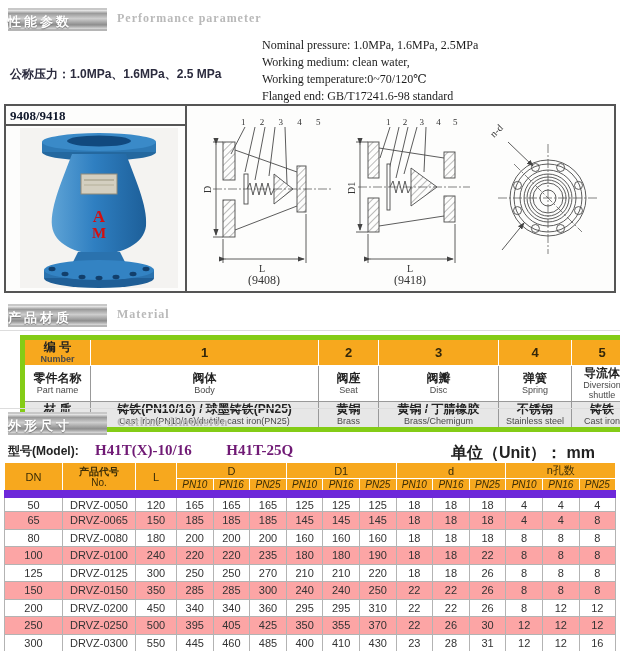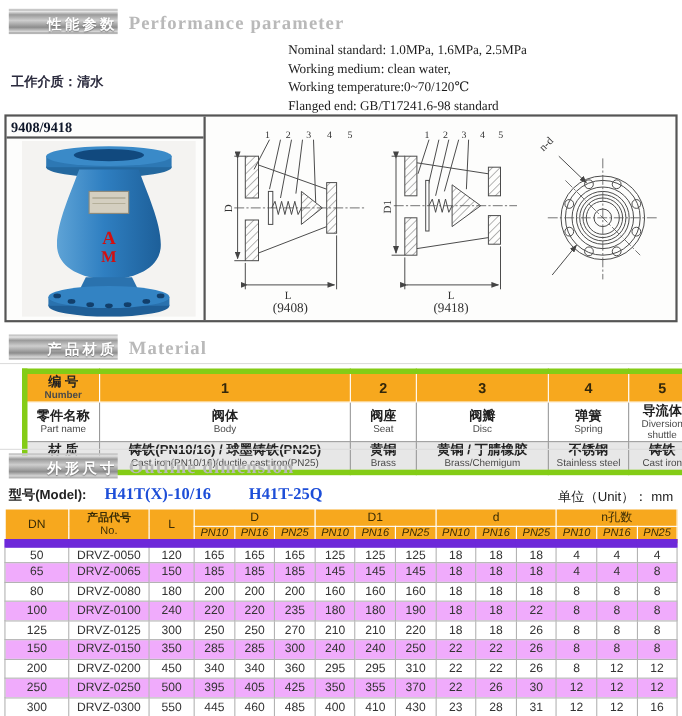--- a/index.html
+++ b/index.html
@@ -1,27 +1,27 @@
 <!DOCTYPE html>
 <html><head>
 <meta charset="utf-8">
 <style>
   * { margin:0; padding:0; box-sizing:border-box; }
   html,body { background:#fff; }
   #page { position:relative; width:620px; height:651px; background:#fff; overflow:hidden;
           font-family:"Liberation Sans","DejaVu Sans",sans-serif; color:#222; }
 
   
-  .badge { position:absolute; left:8px; width:99px; height:23px; text-align:right;
+  .badge { position:absolute; left:8px; width:99px; height:23px; text-align:left;
            line-height:23px; font-size:13px; font-weight:bold; color:#fff; letter-spacing:3px;
            background:linear-gradient(180deg,#efefef 0%,#9a9a9a 18%,#cecece 45%,#8d8d8d 78%,#dcdcdc 100%);
            border-top:2px solid #c8c8c8; border-bottom:2px solid #b5b5b5;
            text-shadow:0 1px 1px rgba(90,90,90,.7); }
   .badge-en { position:absolute; left:117px; font-family:"Liberation Serif","DejaVu Serif",serif;
-              font-weight:bold; font-size:17px; color:#b9b9b9; letter-spacing:1px; }
+              font-weight:bold; font-size:12px; color:#b9b9b9; letter-spacing:1px; }
 
   .sep { position:absolute; left:0; width:620px; height:1px; background:#ddd; }
 
   
   #spec-cn { position:absolute; left:10px; top:36px; font-size:12px; font-weight:bold;
              color:#2b2b3e; line-height:15.5px; white-space:pre; }
   #spec-en { position:absolute; left:262px; top:37px; font-family:"Liberation Serif","DejaVu Serif",serif;
              font-size:12px; color:#1c1c1c; line-height:17px; }
 
   
@@ -40,52 +40,53 @@
   #material-table tr.num-row td { background:#F7A81E; border-color:#fff; font-weight:bold;
                                   font-size:13px; color:#33270a; height:22px; }
   #material-table tr.part-row td { background:#fff; height:26px; }
   #material-table tr.mat-row td { background:#e7e7e7; height:27px;margin-left:44px; }
   .cell-cn { font-size:12px; font-weight:bold; color:#222; line-height:13px; }
   .cell-en { font-size:9px; color:#4a4a4a; line-height:10px; }
 
   #model-line { position:absolute; left:8px; top:441px; width:604px; height:20px; }
   #model-label { font-size:12px; font-weight:bold; color:#222; }
   .model-name { font-family:"Liberation Serif","DejaVu Serif",serif; font-weight:bold;
-                font-size:15px; color:#1d4ed8; margin-left:12px; }
-  #unit-label { position:absolute; right:0; top:2px; font-size:12px; font-weight:normal; color:#222; }
+                font-size:15px; color:#701a75; margin-left:12px; }
+  #unit-label { position:absolute; right:17px; top:2px; font-size:16px; font-weight:bold; color:#222; }
 
   #dim-table { position:absolute; left:4px; top:462px; width:612px; border:1px solid #8a8a8a; }
   #dim-table thead td { background:#F7A81E; border:1px solid #fff; text-align:center;
                         color:#3a2c06; font-size:10px; vertical-align:middle; }
   #dim-table thead tr.h1 td { height:15px; font-size:11px; }
   #dim-table thead tr.h2 td { height:15px;font-style:italic; }
   #dim-table thead { border-bottom:8px solid #6d28d9; }
   #dim-table tbody td { border:1px solid #b3b3b3; text-align:center; font-size:11px;
                         color:#333; height:17.5px; background:#fff; }
-  #dim-table tbody tr.alt td { background:#f0abfc; }
+  #dim-table tbody tr.alt td { background:#fca5a5; }
   .hdr-cn { font-size:10px; font-weight:bold; line-height:11px; }
   .hdr-en { font-size:10px; line-height:11px; }
 
   svg text { font-family:"Liberation Serif","DejaVu Serif",serif; }
 </style>
 </head>
 <body>
 
 <div id="page">
 
   <div class="badge" style="top:8px">性能参数</div>
   <div class="badge-en" style="top:11px">Performance parameter</div>
 
   <div id="spec-cn">
+    <div>公称压力：1.0MPa、1.6MPa、2.5 MPa</div>
     <div>工作介质：清水</div>
     <div>工作温度：0~70/120℃</div>
     <div>法兰连接尺寸：符合GB/T 17241.6-98标准</div>
   </div>
   <div id="spec-en">
-    <div>Nominal standard: 1.0MPa, 1.6MPa, 2.5MPa</div>
+    <div>Nominal pressure: 1.0MPa, 1.6MPa, 2.5MPa</div>
     <div>Working medium: clean water,</div>
     <div>Working temperature:0~70/120℃</div>
     <div>Flanged end: GB/T17241.6-98 standard</div>
   </div>
 
   <div id="product-box">
     <div id="model-header">9408/9418</div>
     <div id="photo-divider"></div>
 
     <svg class="abs" style="left:14px; top:22px" width="158" height="160" viewBox="0 0 158 160">

